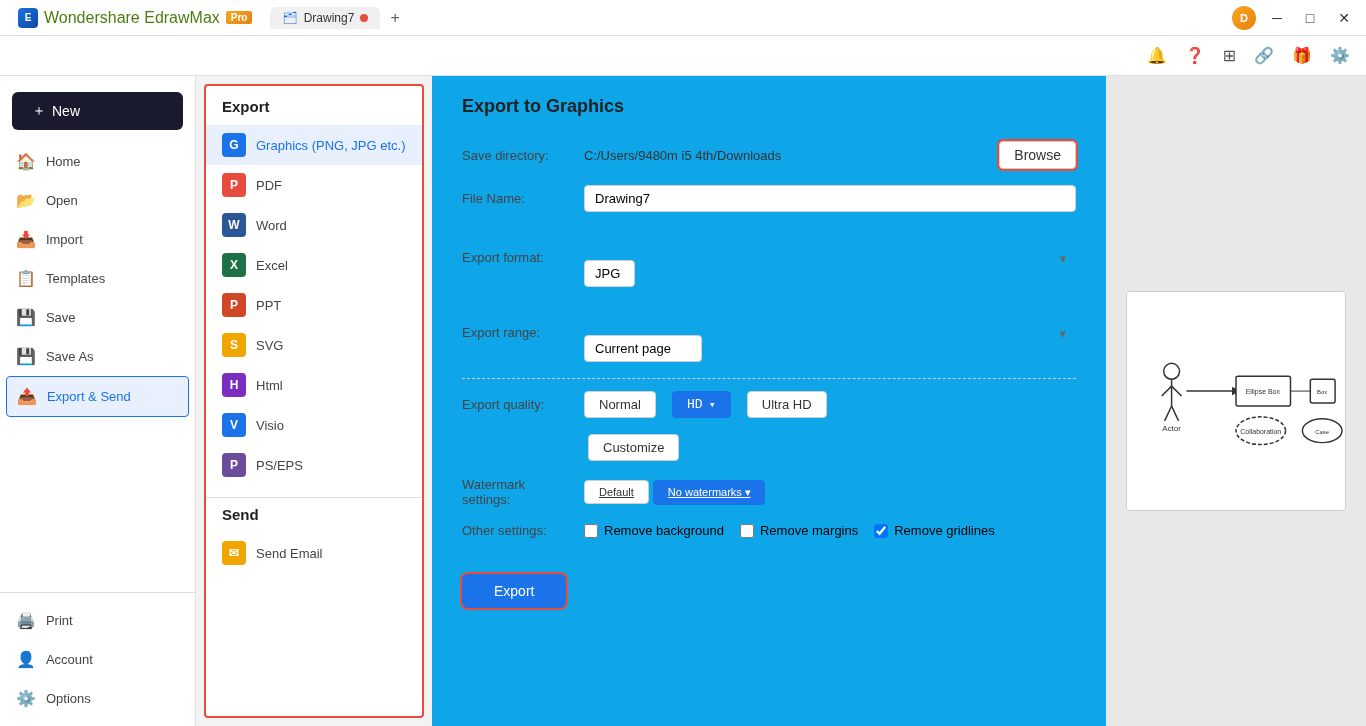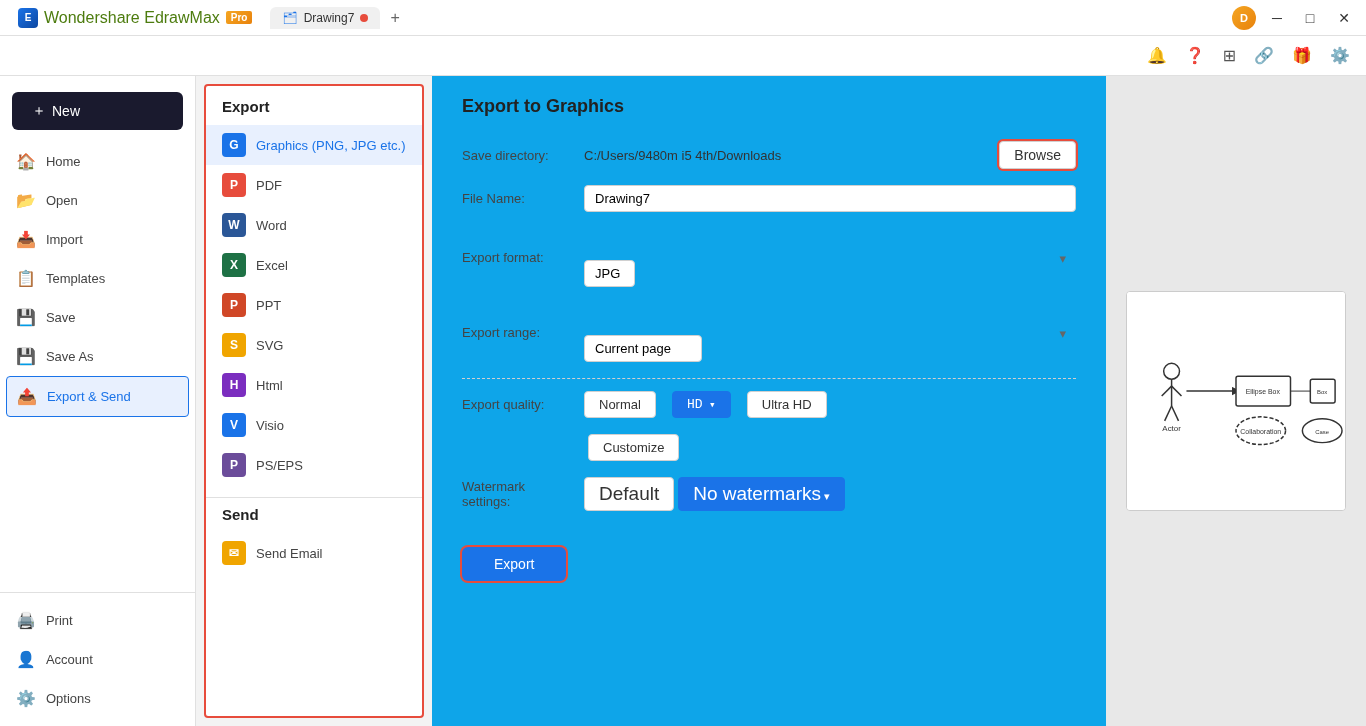--- a/index.html
+++ b/index.html
@@ -241,22 +241,23 @@
     }
 
     
     .watermark-group { display: flex; gap: 4px; align-items: center; }
     .watermark-btn {
       border: 1px solid #d0d0d0;
       border-radius: 4px;
       padding: 5px 14px;
       background: white;
       cursor: pointer;
-      font-size: 19px;
+      font-size: 11px;
       color: #333;
+      text-decoration: underline;
     }
     .watermark-btn.active {
       background: #1a73e8;
       color: white;
       border-color: #1a73e8;
     }
     .watermark-btn.active::after {
       content: ' ▾';
       font-size: 11px;
     }
@@ -510,20 +511,37 @@
     </div>
 
     <div class="form-row">
       <span class="form-label">Watermark settings:</span>
       <div class="watermark-group">
         <button class="watermark-btn">Default</button>
         <button class="watermark-btn active">No watermarks</button>
       </div>
     </div>
 
+    <div class="form-row">
+      <span class="form-label">Other settings:</span>
+      <div class="checkbox-group">
+        <label class="checkbox-item">
+          <input type="checkbox" style="">
+          <span>Remove background</span>
+        </label>
+        <label class="checkbox-item">
+          <input type="checkbox" style="">
+          <span>Remove margins</span>
+        </label>
+        <label class="checkbox-item">
+          <input type="checkbox" checked="" style="">
+          <span>Remove gridlines</span>
+        </label>
+      </div>
+    </div>
 
     <div>
       <button class="export-btn">Export</button>
     </div>
   </div>
 
   <div class="preview-panel">
     <div class="preview-box">
       <svg class="preview-diagram" viewBox="0 0 220 220">
 

